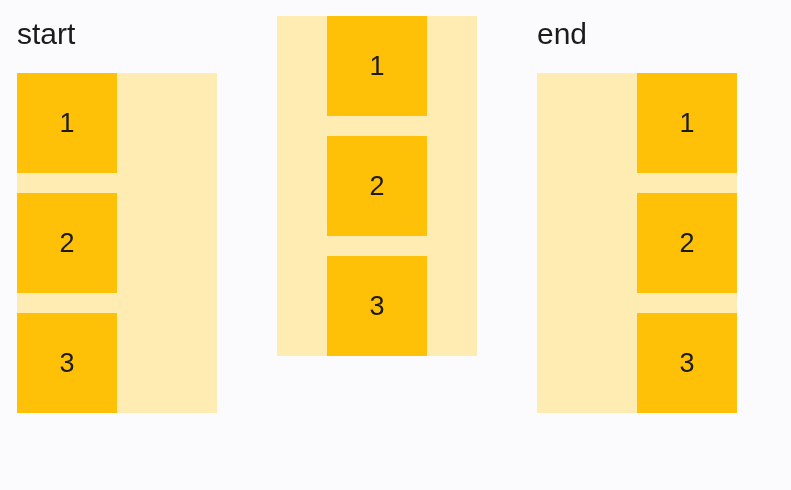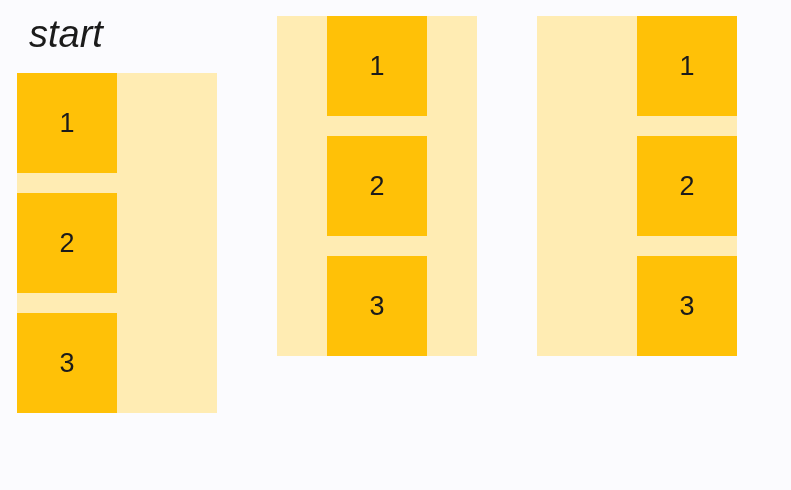--- a/index.html
+++ b/index.html
@@ -12,26 +12,25 @@
     font-family: "Liberation Sans", "DejaVu Sans", sans-serif;
     color: var(--color-text, #1b1b1b);
   }
   .demo {
     display: flex;
     gap: 60px;
     padding: 16px 0 0 17px;
   }
   .example { width: 200px; }
   .example-title {
-    margin: 0 0 21px 12px;
-    font-size: 38px;
+    margin: 0 0 21px 0;
+    font-size: 30px;
     line-height: 36px;
     font-weight: 400;
     letter-spacing: 0;
-    font-style: italic;
   }
   .container {
     width: 200px;
     height: 340px;
     background: var(--color-container, #ffecb3);
     display: flex;
     flex-direction: column;
     gap: 20px;
   }
   .align-start  { align-items: flex-start; }
@@ -65,20 +64,21 @@
 
   <section class="example">
     <div class="container align-center">
       <div class="item">1</div>
       <div class="item">2</div>
       <div class="item">3</div>
     </div>
   </section>
 
   <section class="example">
+    <h2 class="example-title">end</h2>
     <div class="container align-end">
       <div class="item">1</div>
       <div class="item">2</div>
       <div class="item">3</div>
     </div>
   </section>
 
 </main>
 
 </body></html>

